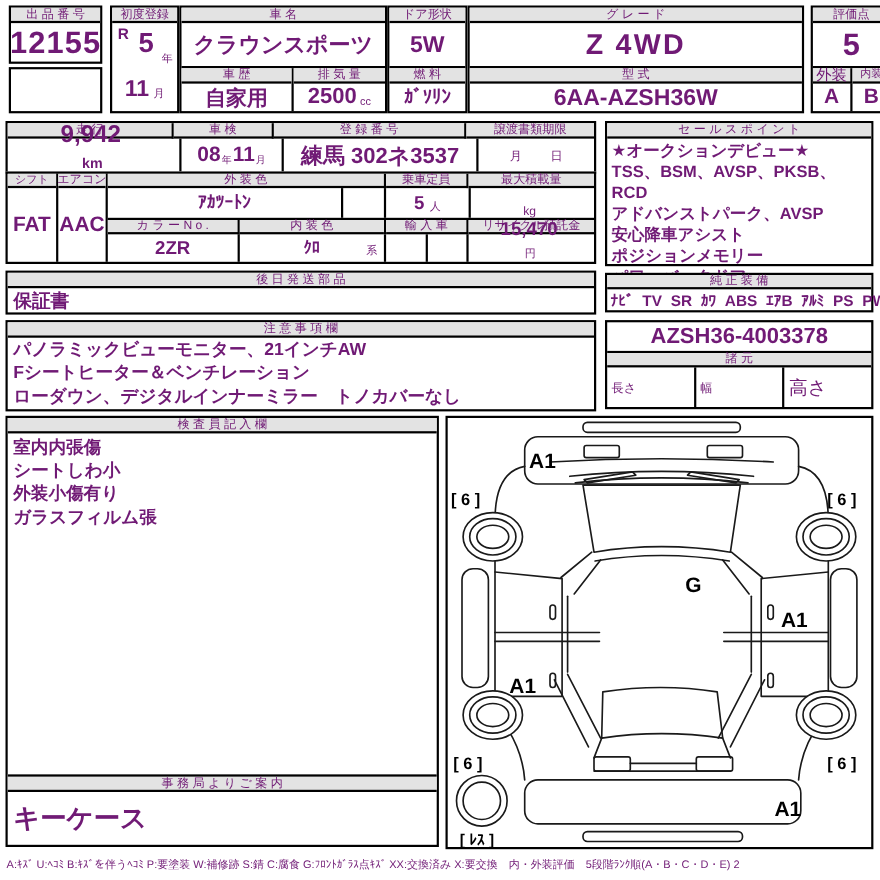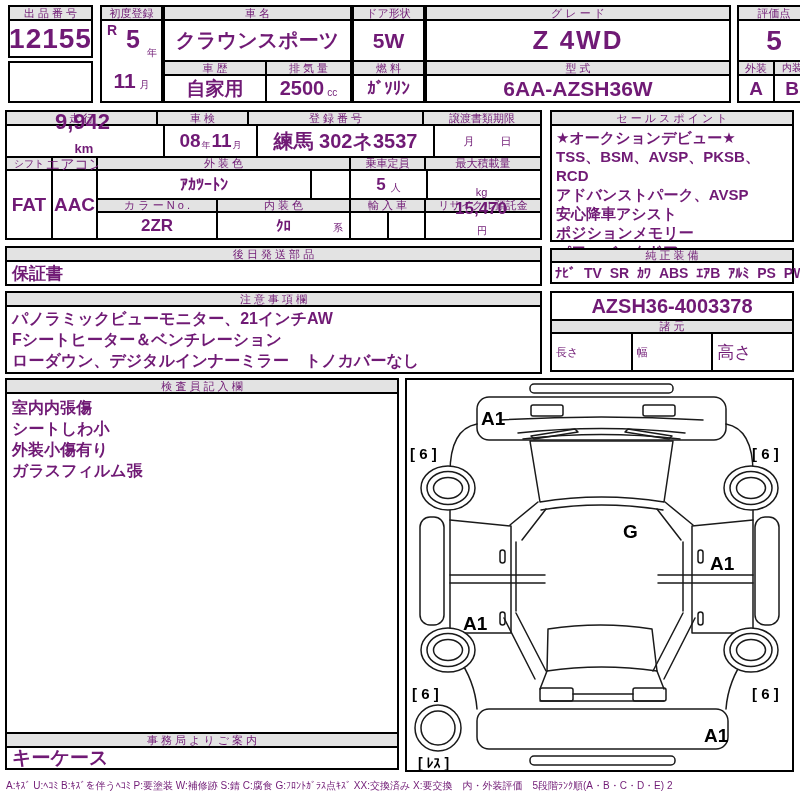--- a/index.html
+++ b/index.html
@@ -76,21 +76,21 @@
     <div class="hd" style="height:14px">グ レ ー ド</div>
     <div class="ctr b bb" style="height:39px;font-size:26px;letter-spacing:2px">Z 4WD</div>
     <div class="hd" style="height:14px">型 式</div>
     <div class="f1 ctr b" style="font-size:21px">6AA-AZSH36W</div>
   </div>
 
   <div class="box" style="left:737px;top:5px;width:74px;height:98px">
     <div class="hd" style="height:14px">評価点</div>
     <div class="ctr b bb" style="height:39px;font-size:28px">5</div>
     <div class="r" style="height:14px">
-      <div class="hd f1 br" style="font-size:11px">外装</div>
+      <div class="hd f1 br" style="font-size:14px">外装</div>
       <div class="hd f1" style="font-size:10px">内装</div>
     </div>
     <div class="r f1">
       <div class="f1 ctr b br" style="font-size:19px">A</div>
       <div class="f1 ctr b" style="font-size:19px">B</div>
     </div>
   </div>
 
   <div class="box" style="left:5px;top:110px;width:537px;height:48px">
     <div class="r" style="height:14px;flex:none">
@@ -118,21 +118,21 @@
       </div>
     </div>
   </div>
 
   <div class="box r" style="left:5px;top:156px;width:537px;height:84px">
     <div class="c br" style="width:46px">
       <div class="hd" style="height:13px;font-size:10px">シフト</div>
       <div class="f1 ctr b" style="font-size:19px">FAT</div>
     </div>
     <div class="c br" style="width:45px">
-      <div class="hd" style="height:13px;font-size:14px">エアコン</div>
+      <div class="hd" style="height:13px;font-size:11px">エアコン</div>
       <div class="f1 ctr b" style="font-size:19px">AAC</div>
     </div>
     <div class="c f1">
       <div class="r" style="height:13px;flex:none">
         <div class="hd br" style="width:253px">外 装 色</div>
         <div class="hd br" style="width:75px">乗車定員</div>
         <div class="hd f1">最大積載量</div>
       </div>
       <div class="r bb" style="height:29px;flex:none">
         <div class="r br" style="width:253px">
@@ -216,21 +216,21 @@
 
   <div class="box" style="left:5px;top:378px;width:394px;height:392px">
     <div class="hd" style="height:14px">検 査 員 記 入 欄</div>
     <div class="f1 lines" style="font-size:16px;line-height:21px;padding:3px 5px">
       <div>室内内張傷</div>
       <div>シートしわ小</div>
       <div>外装小傷有り</div>
       <div>ガラスフィルム張</div>
     </div>
     <div class="hd" style="height:16px;border-top:2px solid #000">事 務 局 よ り ご 案 内</div>
-    <div class="left b" style="height:20px;font-size:19px;padding-left:5px;flex:none">キーケース</div>
+    <div class="left b" style="height:48px;font-size:24px;padding-left:5px;flex:none">キーケース</div>
   </div>
 
   <div class="box" style="left:405px;top:378px;width:389px;height:394px">
     <svg width="385" height="390" viewBox="0 0 385 390">
       <g stroke="#1a1a1a" stroke-width="1.5" fill="none" stroke-linejoin="round" stroke-linecap="round">
 
         <rect x="123" y="4" width="143" height="9" rx="4"></rect>
         <rect x="70" y="17" width="249" height="43" rx="12"></rect>
         <path d="M93,40 Q194,34 296,40"></path>
         <rect x="124" y="25" width="32" height="11" rx="2"></rect>

